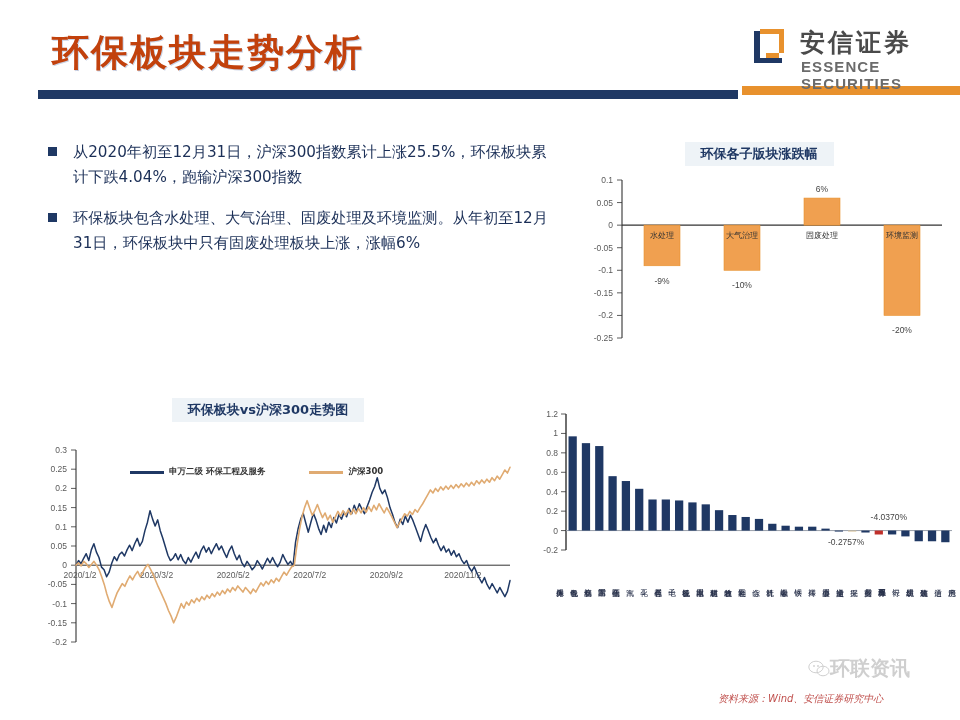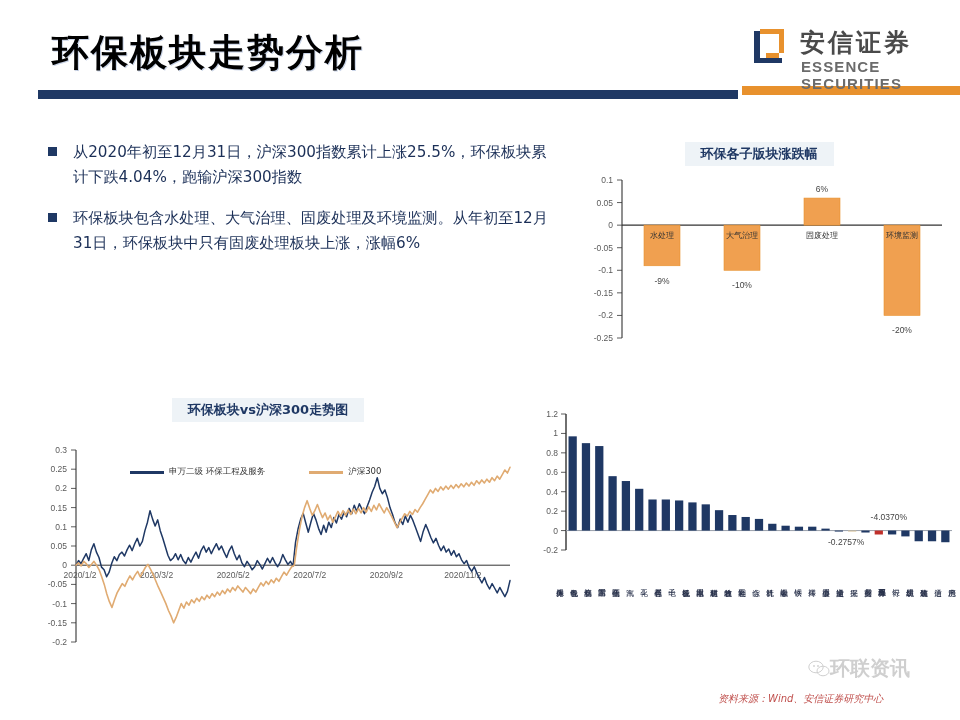--- a/index.html
+++ b/index.html
@@ -11,21 +11,21 @@
     position:relative;
     overflow:hidden;
     color:#1b2f57;
   }
   .slide { position:absolute; inset:0; }
 
   
   .title-text{
     position:absolute; left:52px; top:28px;
     font-size:37px; font-weight:bold; letter-spacing:2px;
-    color:#000000;
+    color:#c2410c;
     font-family:"DejaVu Sans","Liberation Sans",sans-serif;
     text-shadow:1px 1px 0 #c9d3e6;
   }
   .title-rule{
     position:absolute; left:38px; top:90px; width:700px; height:9px;
     background:#1f3864;
   }
   .logo-rule{
     position:absolute; left:742px; top:86px; width:218px; height:9px;
     background:#e8912d;
@@ -64,21 +64,21 @@
   .cat-lbl{ font-size:8px; fill:#333; font-family:"DejaVu Sans",sans-serif; }
   .val-lbl{ font-size:8.5px; fill:#444; font-family:"Liberation Sans",sans-serif; }
 
   
   #panel-sub   { position:absolute; left:566px; top:142px; width:386px; height:225px; }
   #panel-trend { position:absolute; left:18px;  top:398px; width:500px; height:280px; }
   #panel-ind   { position:absolute; left:528px; top:402px; width:432px; height:275px; }
 
   .legend-row{
     position:absolute; left:130px; top:466px; width:340px;
-    display:flex; gap:44px; align-items:center; font-size:8.5px; color:#333;
+    display:flex; gap:44px; align-items:center; font-size:8.5px; color:#333;font-weight:bold;
   }
   .leg-item{ display:flex; align-items:center; gap:5px;
              font-family:"DejaVu Sans","Liberation Sans",sans-serif; }
   .leg-swatch{ width:34px; height:3px; display:inline-block; }
 
   
   .vcats{
     position:absolute; left:556px; top:583px; width:400px; height:95px;
     display:flex; justify-content:space-between;
   }

